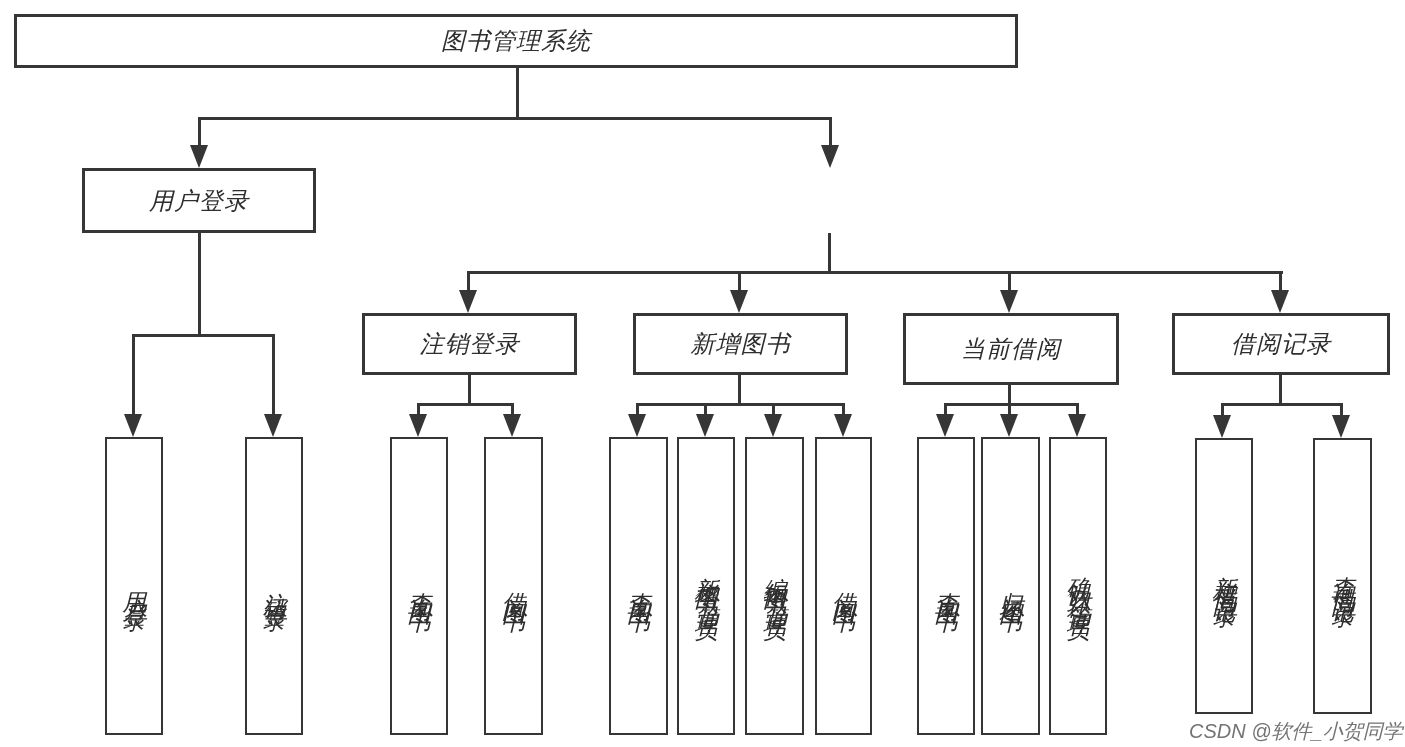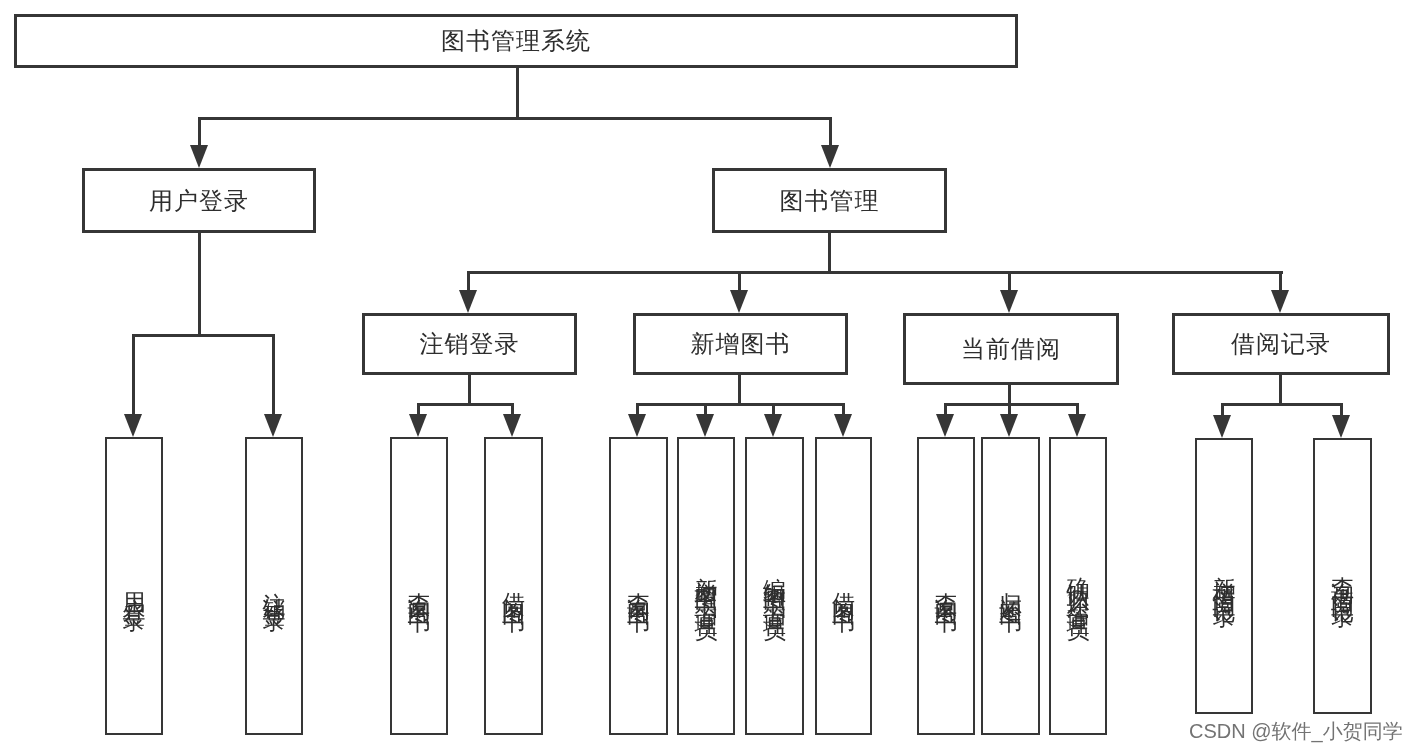--- a/index.html
+++ b/index.html
@@ -4,20 +4,21 @@
 <style>
   * { margin: 0; padding: 0; box-sizing: border-box; }
   html, body { background: #ffffff; }
   .canvas {
     position: relative;
     width: 1405px;
     height: 747px;
     background: #ffffff;
     font-family: "Liberation Sans", "DejaVu Sans", sans-serif;
     overflow: hidden;
+    font-style: italic;
   }
   .box {
     position: absolute;
     background: #ffffff;
     border: 3px solid #363636;
     display: flex;
     align-items: center;
     justify-content: center;
     color: #2e2e2e;
     font-size: 24px;
@@ -62,21 +63,20 @@
   <div>
     <div class="vl" style="left:516px; top:68px; height:51px;"></div>
     <div class="hl" style="left:198px; top:117px; width:634px;"></div>
     <div class="vl" style="left:198px; top:117px; height:31px;"></div>
     <div class="ar" style="left:190px; top:145px;"></div>
     <div class="vl" style="left:829px; top:117px; height:31px;"></div>
     <div class="ar" style="left:821px; top:145px;"></div>
   </div>
 
   <div class="box" style="left:82px; top:168px; width:234px; height:65px;">用户登录</div>
-  <div class="box" style="left:712px; top:168px; width:235px; height:65px;">图书管理</div>
 
   <div>
     <div class="vl" style="left:198px; top:233px; height:103px;"></div>
     <div class="hl" style="left:132px; top:334px; width:143px;"></div>
     <div class="vl" style="left:132px; top:334px; height:82px;"></div>
     <div class="ar" style="left:124px; top:414px;"></div>
     <div class="vl" style="left:272px; top:334px; height:82px;"></div>
     <div class="ar" style="left:264px; top:414px;"></div>
   </div>
 

